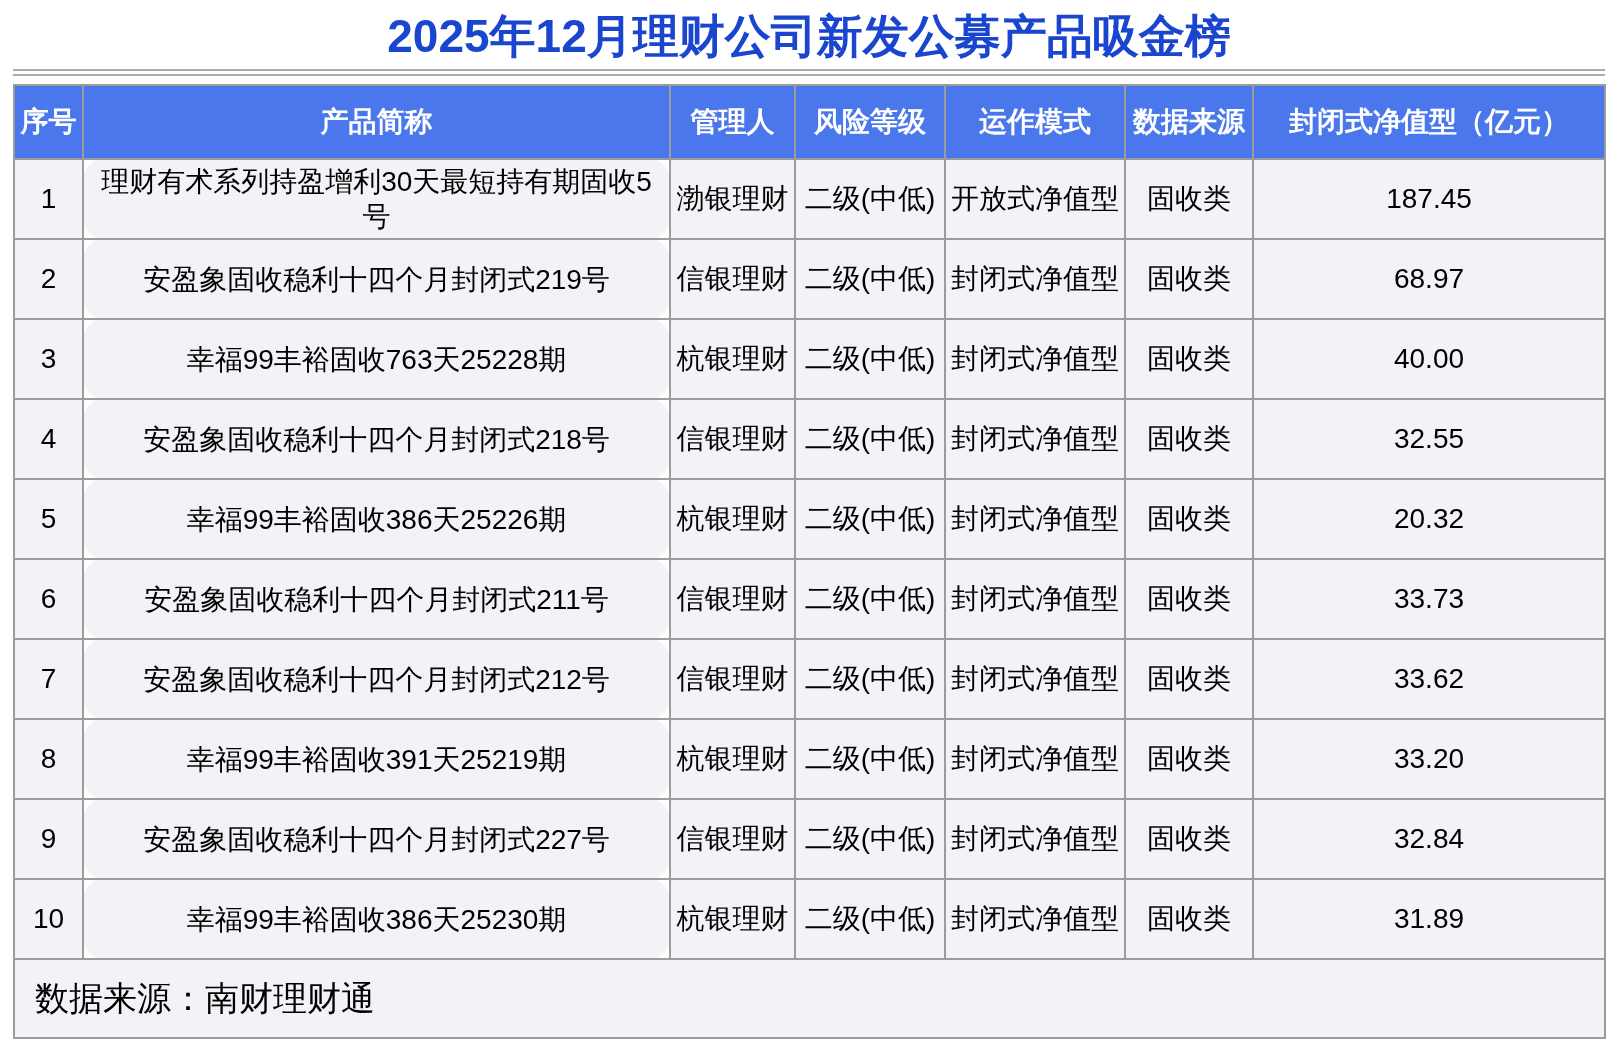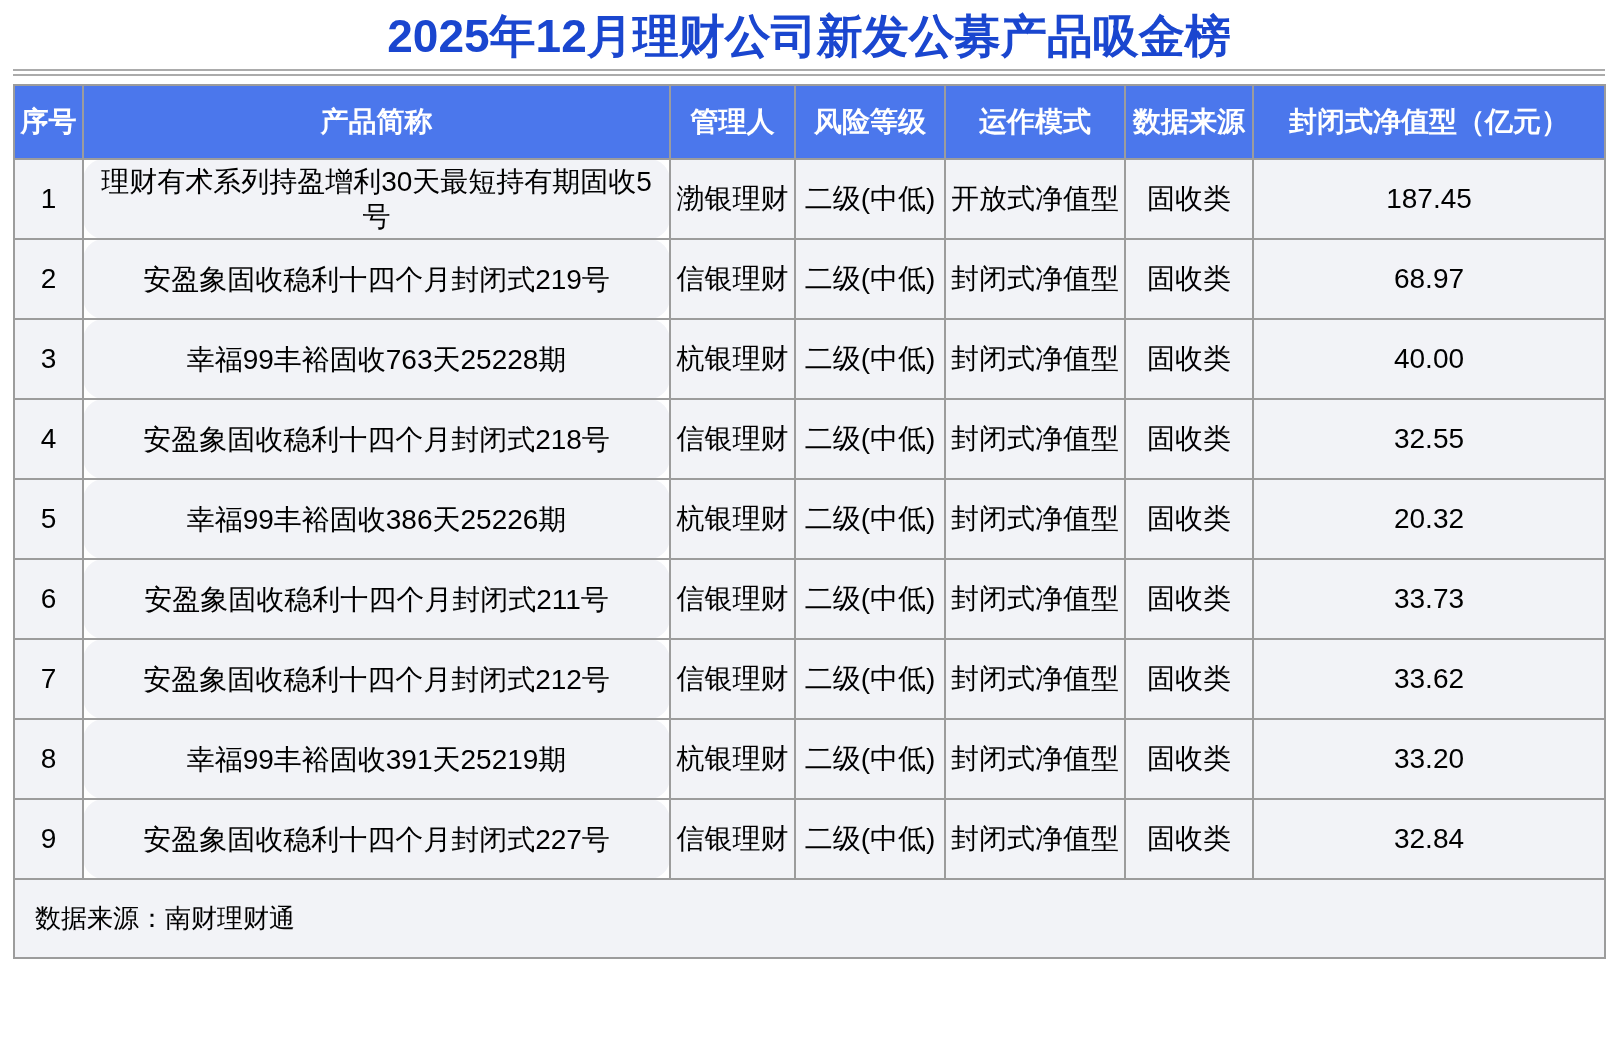--- a/index.html
+++ b/index.html
@@ -62,21 +62,21 @@
   }
   .ranking-table td.product-cell {
     padding: 0 5px;
     line-height: 1.25;
     border-radius: 21px;
   }
   .ranking-table tfoot td {
     height: 79px;
     text-align: left;
     padding-left: 20px;
-    font-size: 26px;
+    font-size: 34px;
   }
 </style>
 </head>
 <body>
 
 <h1 class="page-title">2025年12月理财公司新发公募产品吸金榜</h1>
 
 <div class="double-rule"></div>
 
 <table class="ranking-table">
@@ -184,19 +184,28 @@
   <tr>
     <td class="rank-cell">9</td>
     <td class="product-cell">安盈象固收稳利十四个月封闭式227号</td>
     <td class="manager-cell">信银理财</td>
     <td class="risk-cell">二级(中低)</td>
     <td class="mode-cell">封闭式净值型</td>
     <td class="nature-cell">固收类</td>
     <td class="scale-cell">32.84</td>
   </tr>
 
+  <tr>
+    <td class="rank-cell">10</td>
+    <td class="product-cell">幸福99丰裕固收386天25230期</td>
+    <td class="manager-cell">杭银理财</td>
+    <td class="risk-cell">二级(中低)</td>
+    <td class="mode-cell">封闭式净值型</td>
+    <td class="nature-cell">固收类</td>
+    <td class="scale-cell">31.89</td>
+  </tr>
 </tbody>
   <tfoot>
     <tr>
       <td colspan="7">数据来源：南财理财通</td>
     </tr>
   </tfoot>
 </table>
 
 </body></html>

